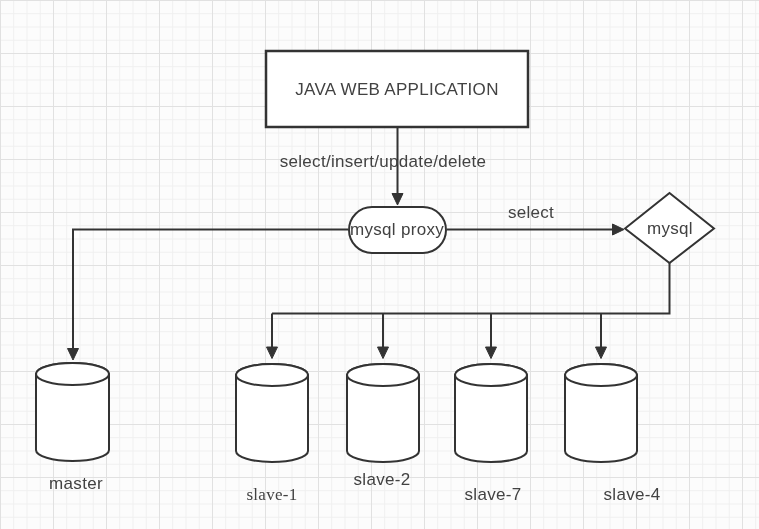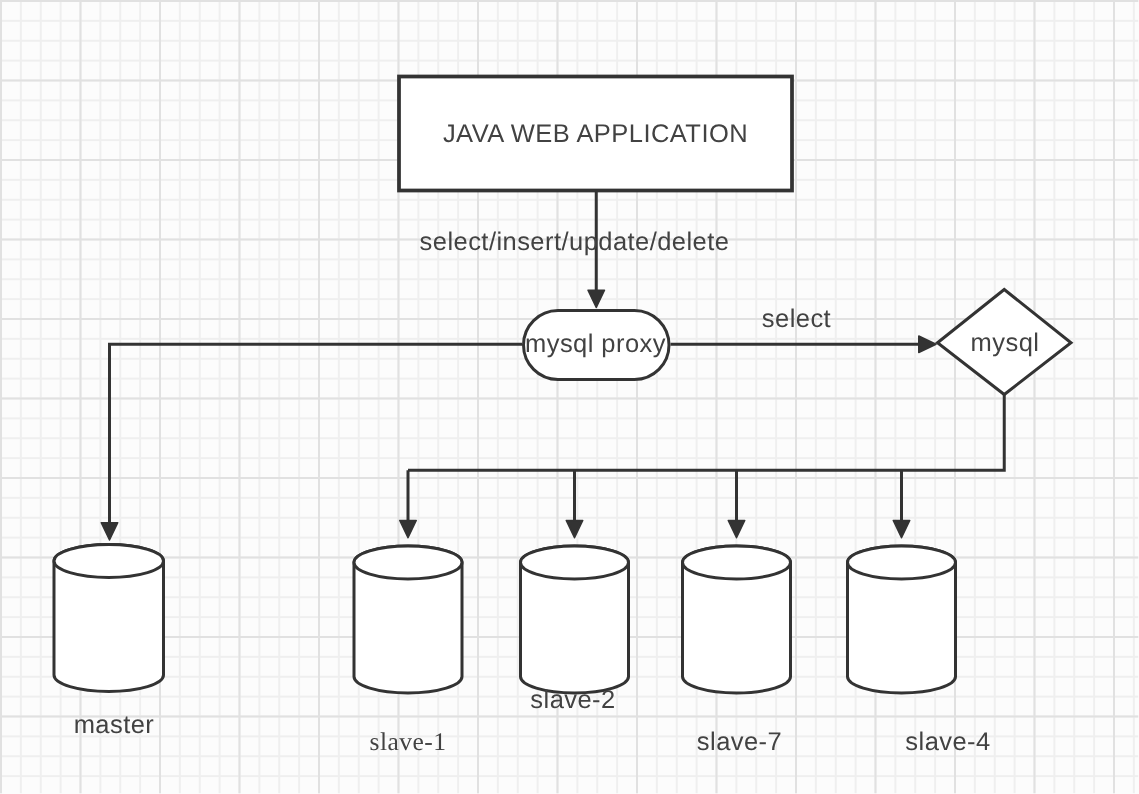--- a/index.html
+++ b/index.html
@@ -130,21 +130,21 @@
   <div class="lbl" style="left:397px; top:90px;">JAVA WEB APPLICATION</div>
 
   <div class="lbl" style="left:397px; top:230px;">mysql proxy</div>
 
   <div class="lbl" style="left:670px; top:229px;">mysql</div>
 
   <div class="lbl" style="left:76px; top:484px;">master</div>
 
   <div class="lbl" style="left:272px; top:495px;font-family:Liberation Serif, serif;">slave-1</div>
 
-  <div class="lbl" style="left:382px; top:467px;">slave-2</div>
+  <div class="lbl" style="left:382px; top:480px;">slave-2</div>
 
   <div class="lbl" style="left:493px; top:495px;">slave-7</div>
 
   <div class="lbl" style="left:604px; top:495px;margin-left:28px;">slave-4</div>
 
   <div class="lbl" style="left:383px; top:162px;">select/insert/update/delete</div>
 
 
   <div class="lbl" style="left:531px; top:213px;text-align:center;">select</div>
 

